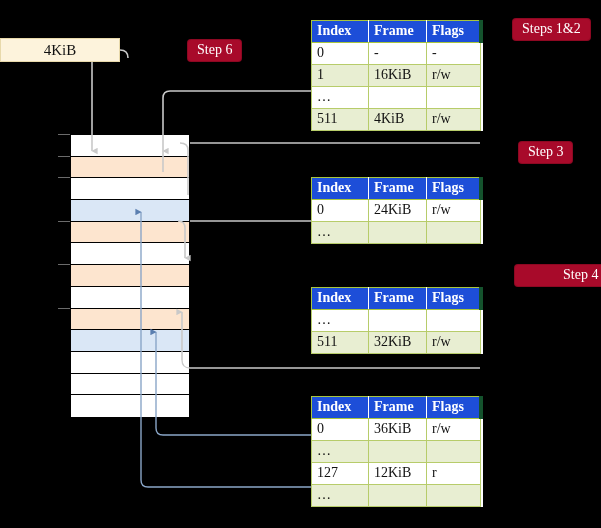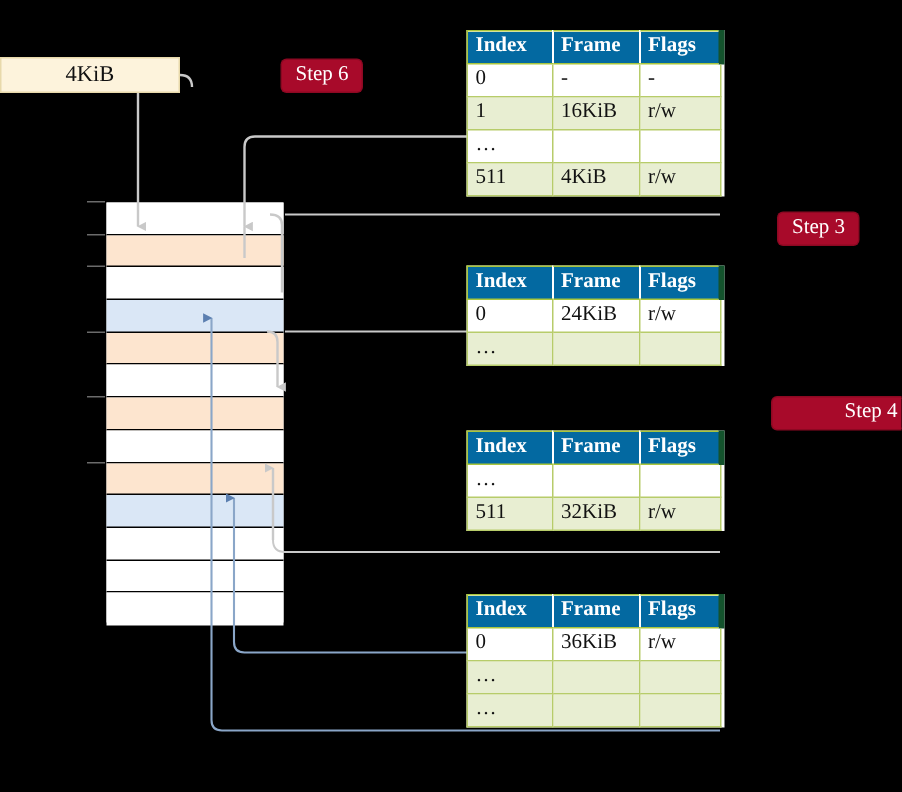--- a/index.html
+++ b/index.html
@@ -104,21 +104,21 @@
     border: 1px solid #a8c23c;
     padding: 2px 5px 3px 5px;
     text-align: left;
     height: 19px;
     box-sizing: border-box;
     font-weight: normal;
     white-space: nowrap;
     overflow: hidden;
   }
   .ptable th {
-    background: #0369a1;
+    background: #1d4ed8;
     color: #ffffff;
     font-weight: bold;
     border: 1px solid #a9c63d;
     border-right: 1.5px solid #ffffff;
     font-size: 14px;
   }
   .ptable th:last-child { border-right: 4px solid #14532d; }
   .ptable td { border-color: #b7cc6a; }
   .ptable tr.alt td { background: #e8eed2; }
   .ptable td.hl { background: #f7f5a0; }
@@ -153,20 +153,21 @@
       <div class="mem-row orange"></div>
       <div class="mem-row"></div>
       <div class="mem-row orange"></div>
       <div class="mem-row blue"></div>
       <div class="mem-row"></div>
       <div class="mem-row"></div>
       <div class="mem-row"></div>
     </div>
 
   <div class="badge" style="left:188px; top:40px;">Step 6</div>
+  <div class="badge" style="left:513px; top:19px;">Steps 1&amp;2</div>
   <div class="badge" style="left:519px; top:142px;">Step 3</div>
   <div class="badge" style="left:515px; top:265px;padding-left:48px;">Step 4</div>
 
   <svg id="wires" viewBox="0 0 601 528">
     <defs>
       <marker id="grayhead" markerWidth="7" markerHeight="7" refX="3.2" refY="5.6" orient="auto" markerUnits="userSpaceOnUse">
         <path d="M0,0 L3.2,6.2 L6.4,0 Z" fill="#c9c9c9"></path>
       </marker>
       <marker id="bluehead" markerWidth="7" markerHeight="7" refX="3.2" refY="5.6" orient="auto" markerUnits="userSpaceOnUse">
         <path d="M0,0 L3.2,6.2 L6.4,0 Z" fill="#5b7fb0"></path>
@@ -280,20 +281,25 @@
         <tr>
           <td class="col-index">0</td>
           <td class="col-frame">36KiB</td>
           <td class="col-flags">r/w</td>
         </tr>
         <tr class="alt">
           <td class="col-index ellip">…</td>
           <td class="col-frame"></td>
           <td class="col-flags"></td>
         </tr>
+        <tr>
+          <td class="col-index">127</td>
+          <td class="col-frame">12KiB</td>
+          <td class="col-flags">r</td>
+        </tr>
         <tr class="alt">
           <td class="col-index ellip">…</td>
           <td class="col-frame"></td>
           <td class="col-flags"></td>
         </tr>
       </tbody>
     </table>
 
 </div>
 

